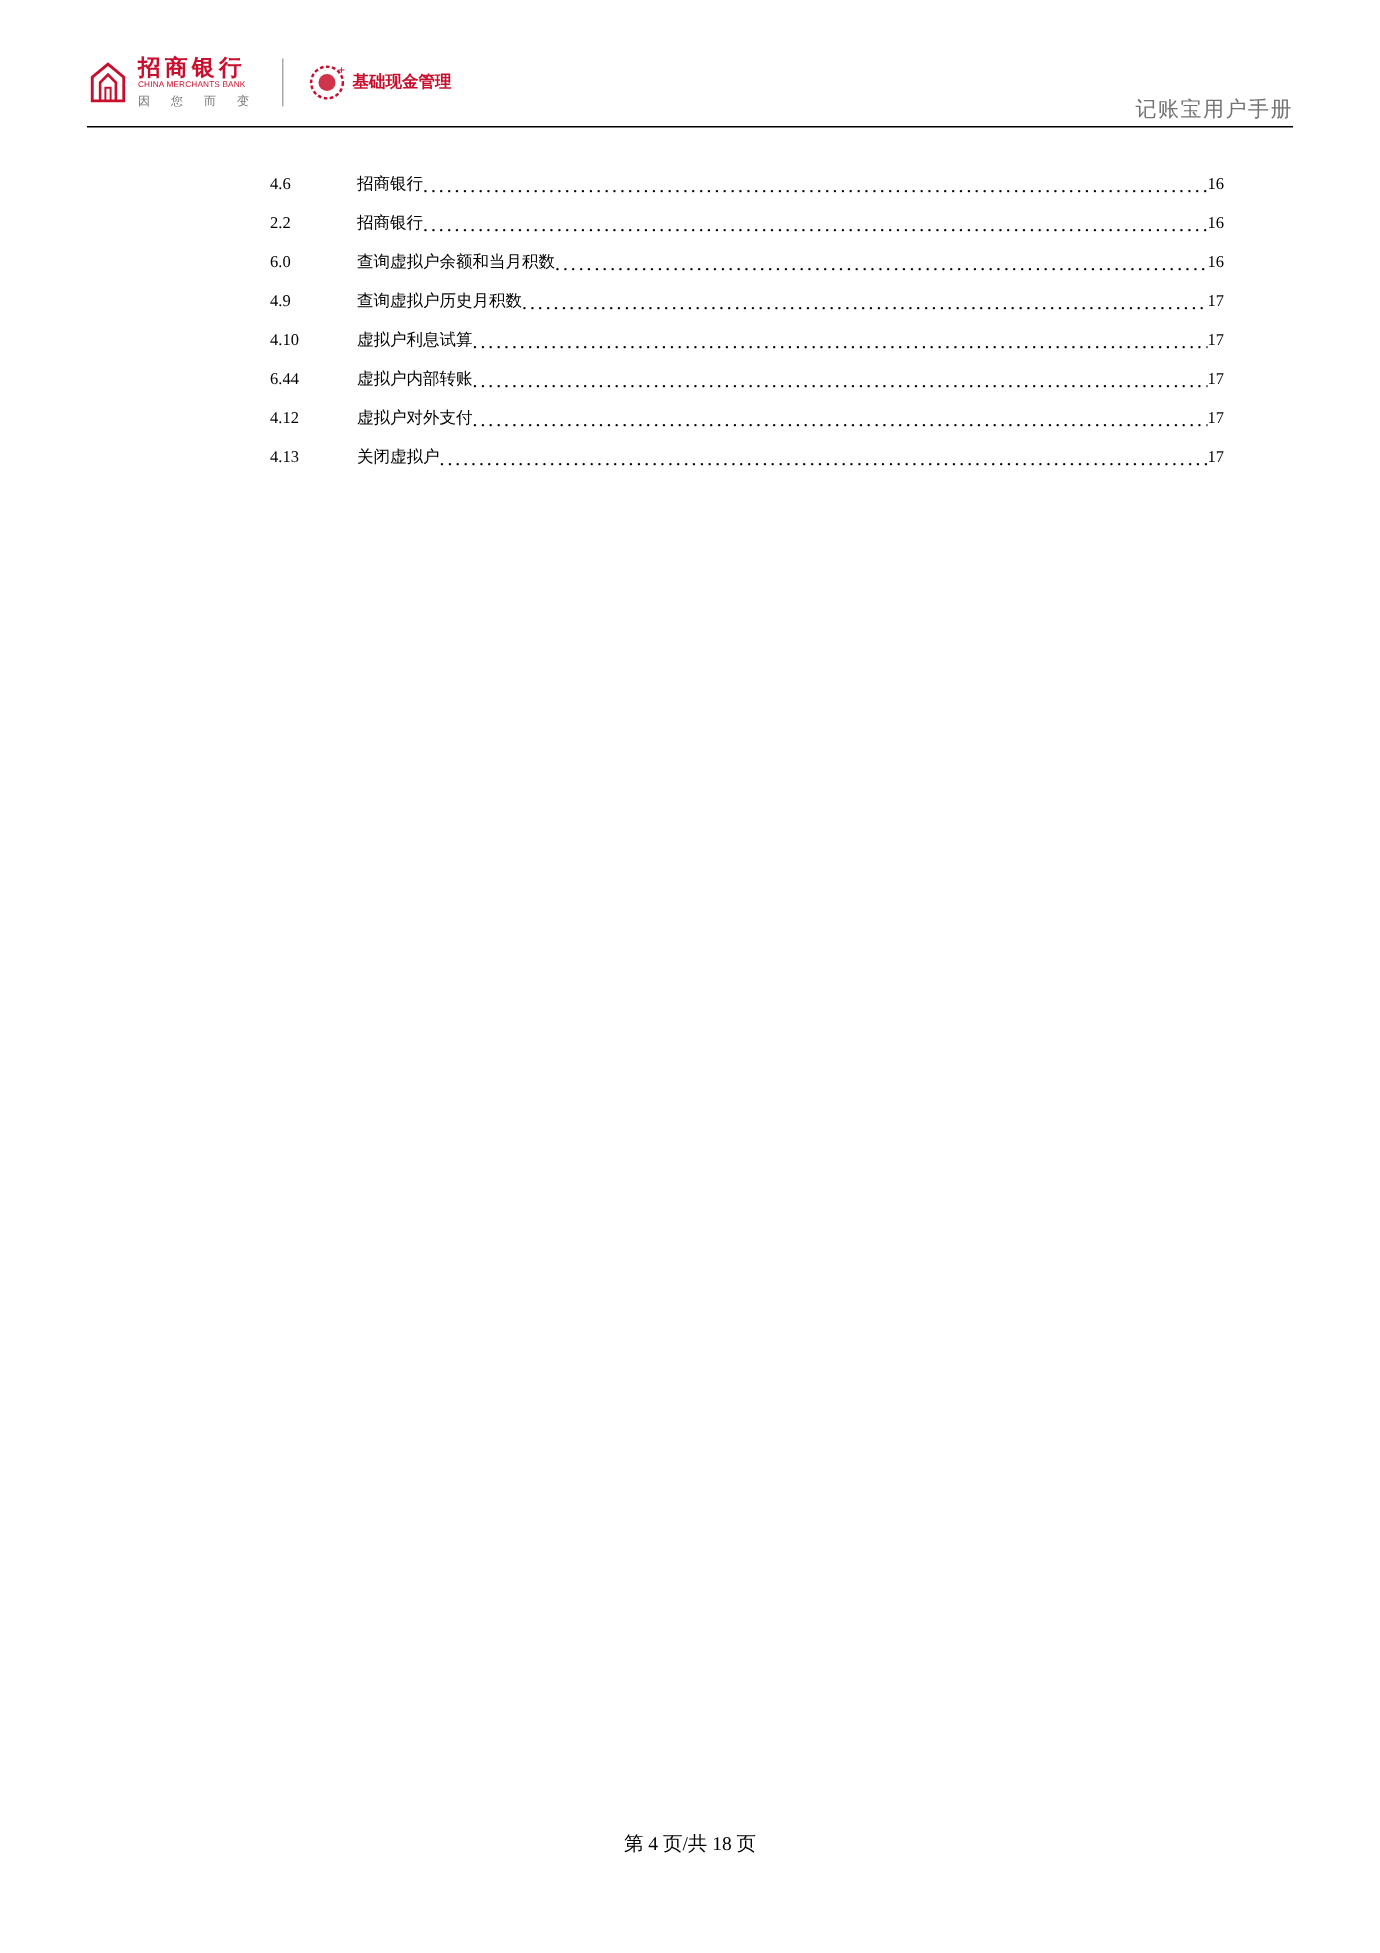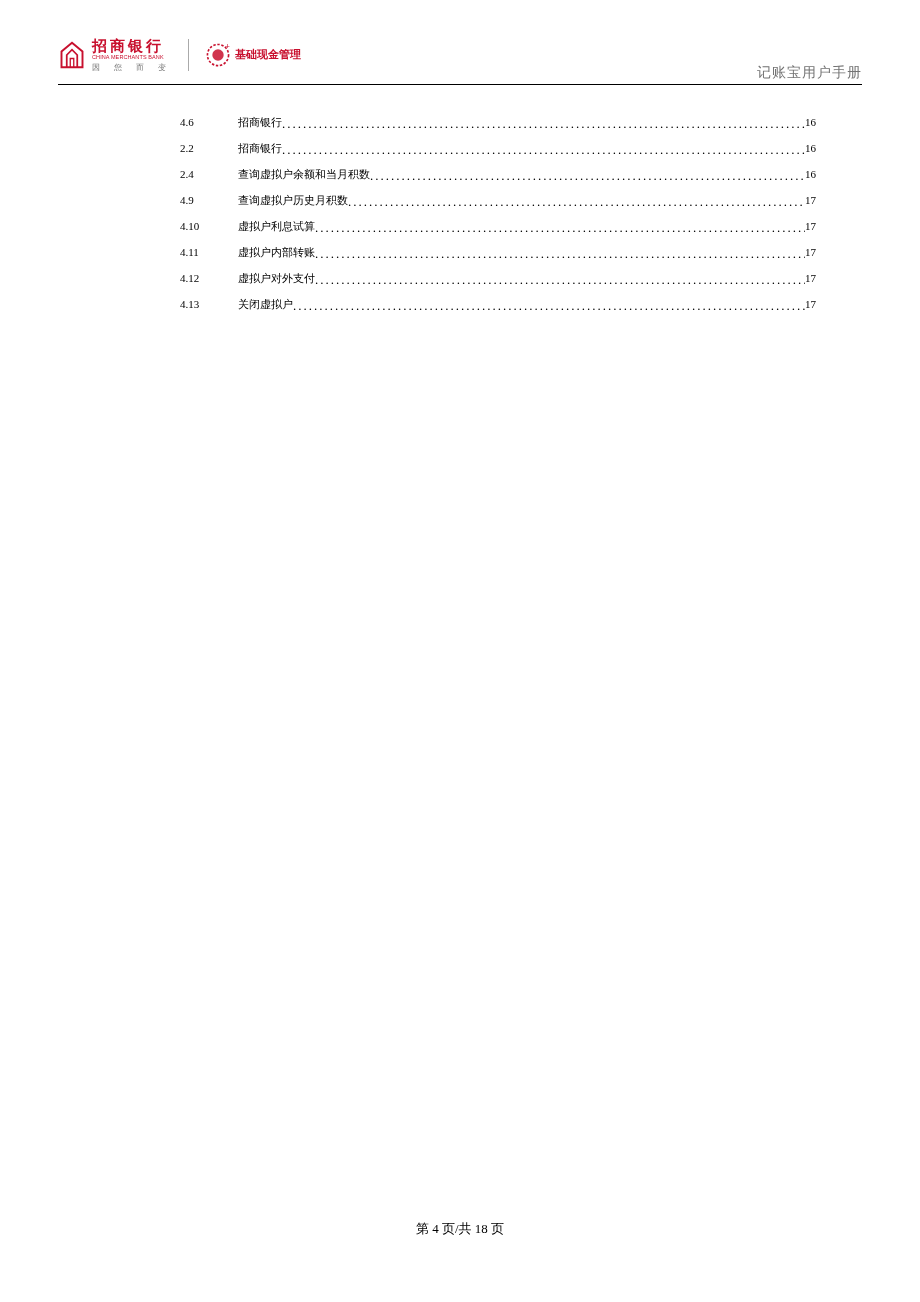--- a/index.html
+++ b/index.html
@@ -184,39 +184,39 @@
     <span class="toc-dots"></span>
     <span class="toc-page">16</span>
   </div>
   <div class="toc-row">
     <span class="toc-num">2.2</span>
     <span class="toc-title">招商银行</span>
     <span class="toc-dots"></span>
     <span class="toc-page">16</span>
   </div>
   <div class="toc-row">
-    <span class="toc-num">2.4</span>
+    <span class="toc-num">6.0</span>
     <span class="toc-title">查询虚拟户余额和当月积数</span>
     <span class="toc-dots"></span>
     <span class="toc-page">16</span>
   </div>
   <div class="toc-row">
     <span class="toc-num">4.9</span>
     <span class="toc-title">查询虚拟户历史月积数</span>
     <span class="toc-dots"></span>
     <span class="toc-page">17</span>
   </div>
   <div class="toc-row">
     <span class="toc-num">4.10</span>
     <span class="toc-title">虚拟户利息试算</span>
     <span class="toc-dots"></span>
     <span class="toc-page">17</span>
   </div>
   <div class="toc-row">
-    <span class="toc-num">4.11</span>
+    <span class="toc-num">6.44</span>
     <span class="toc-title">虚拟户内部转账</span>
     <span class="toc-dots"></span>
     <span class="toc-page">17</span>
   </div>
   <div class="toc-row">
     <span class="toc-num">4.12</span>
     <span class="toc-title">虚拟户对外支付</span>
     <span class="toc-dots"></span>
     <span class="toc-page">17</span>
   </div>

